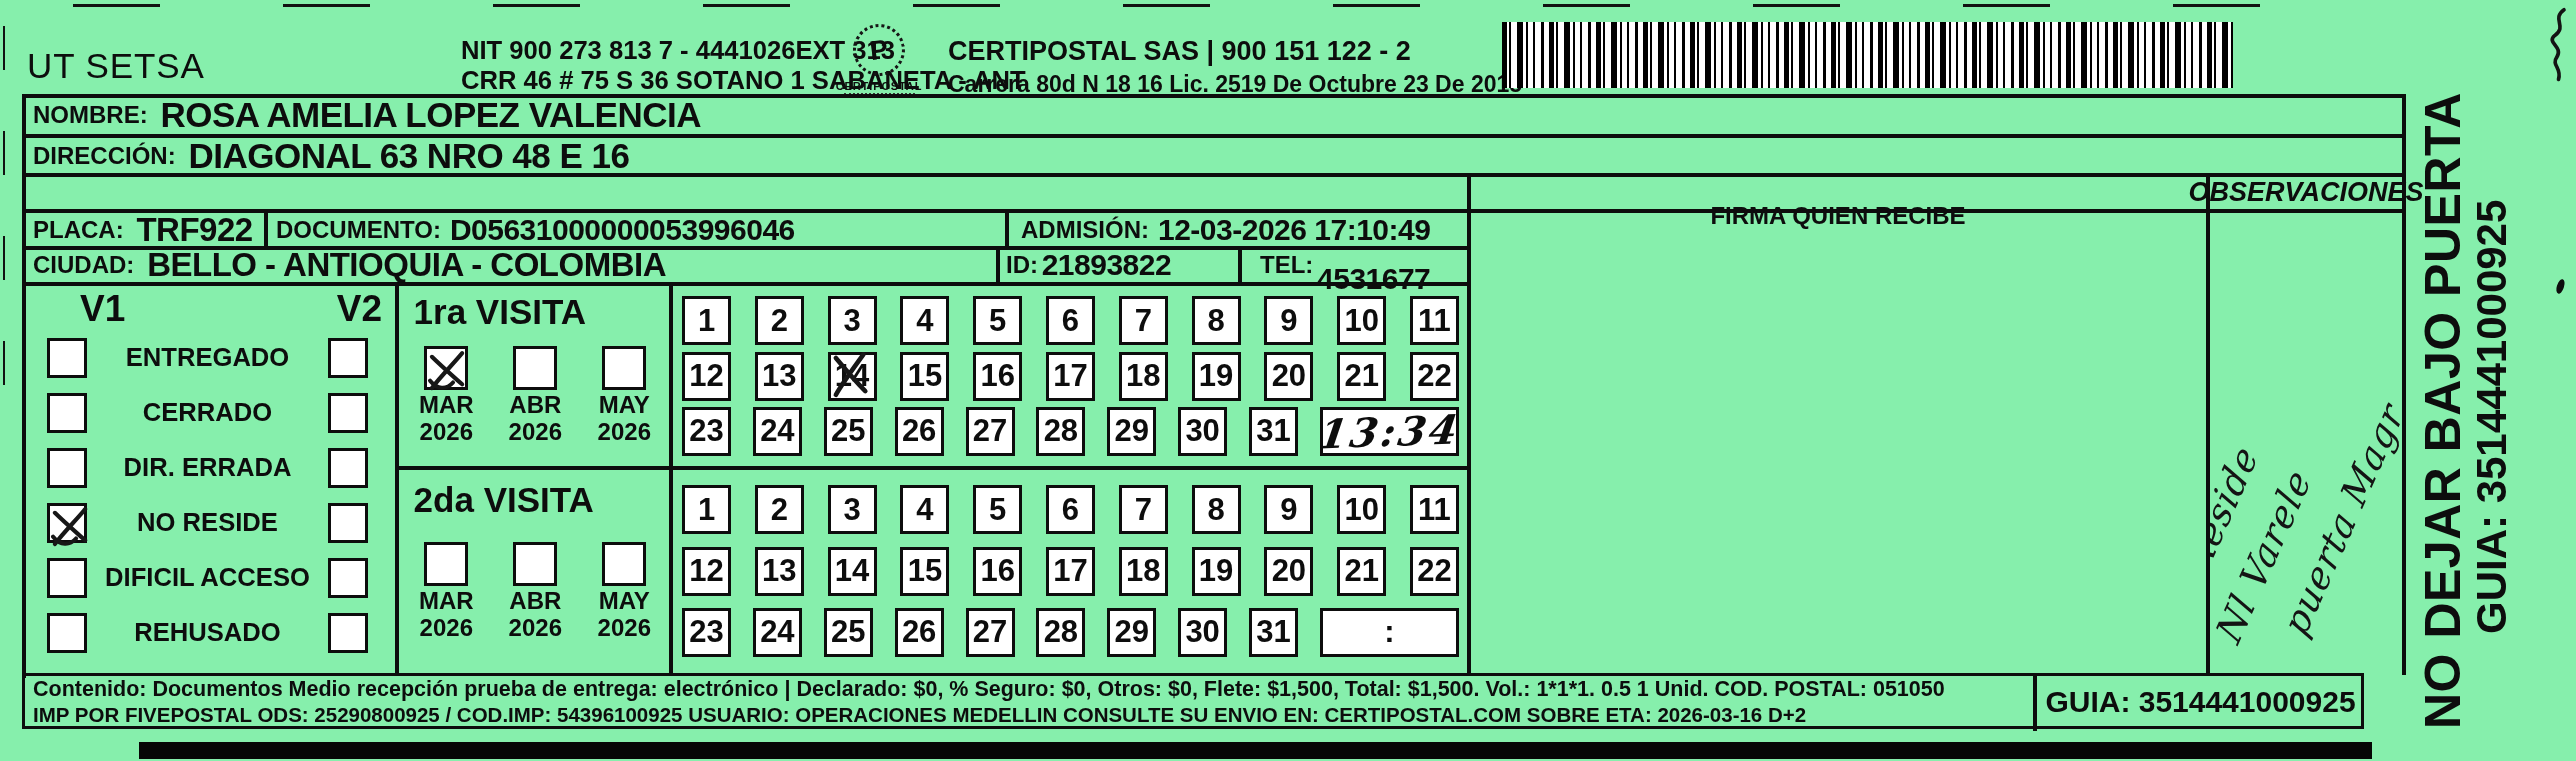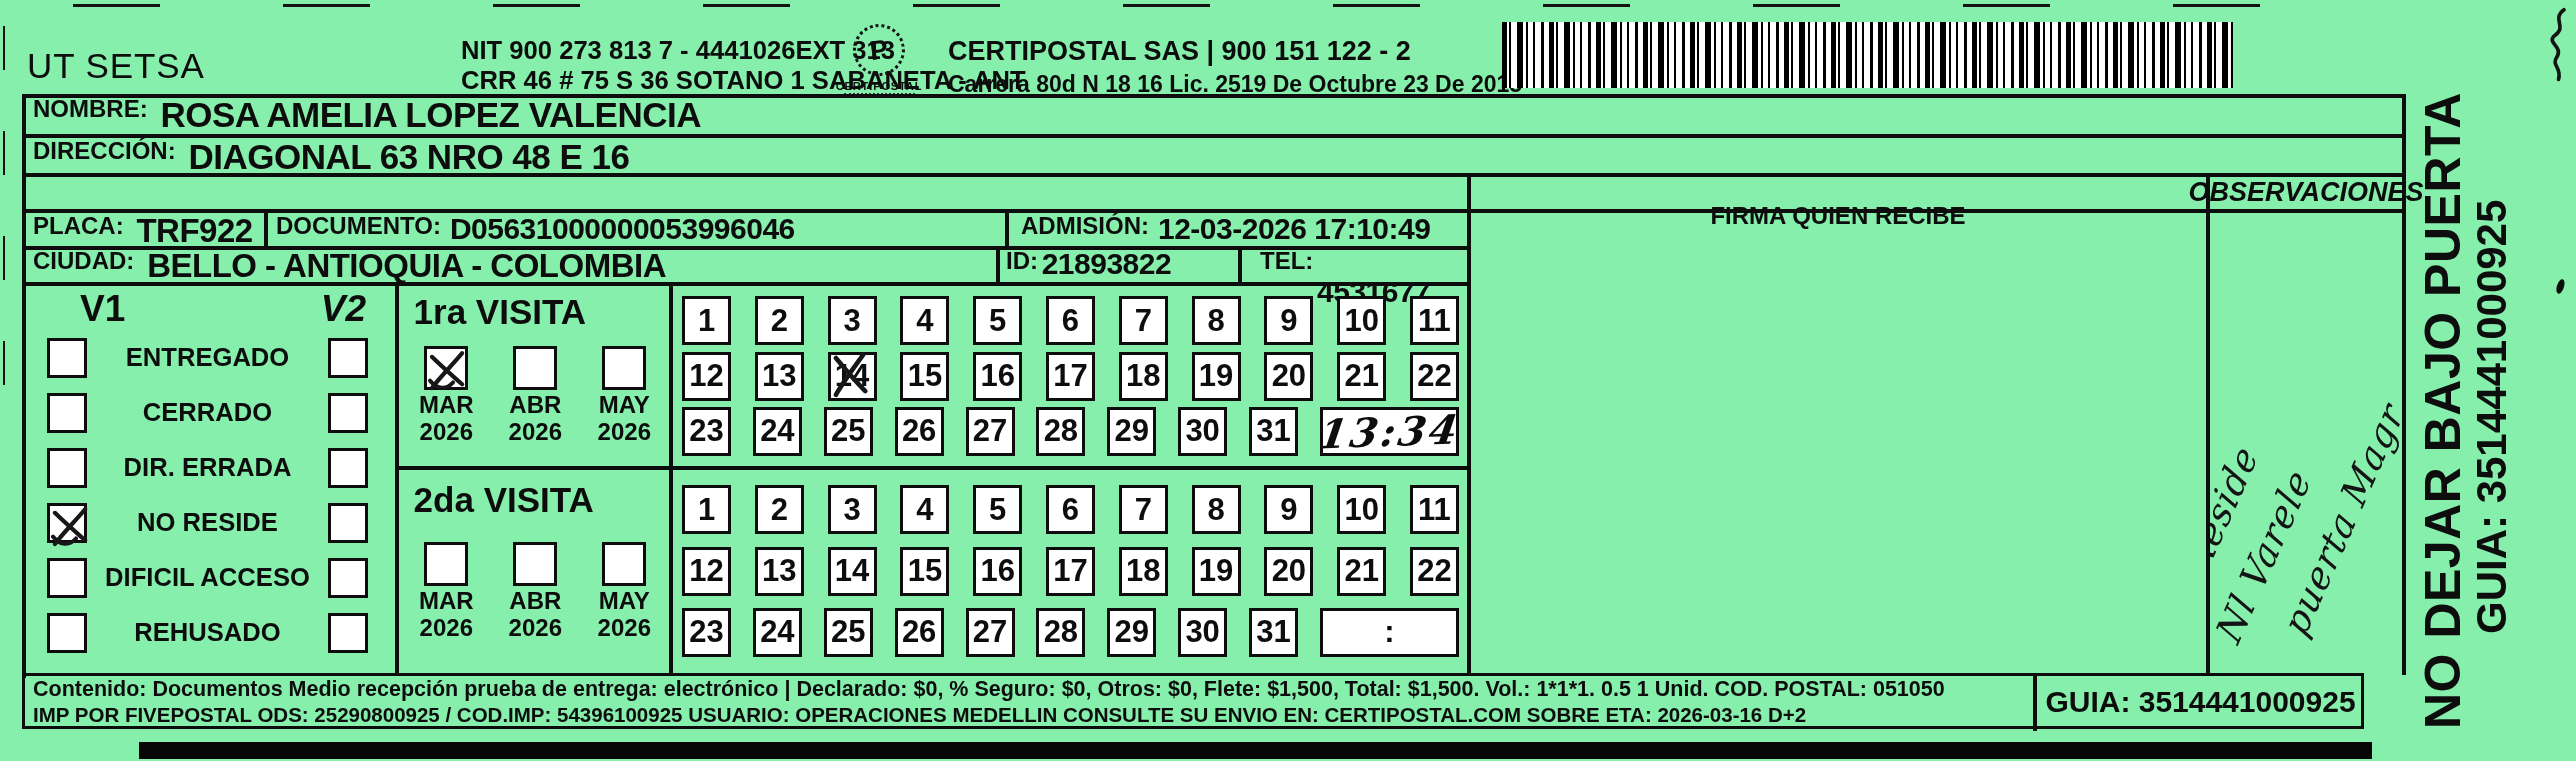--- a/index.html
+++ b/index.html
@@ -21,21 +21,21 @@
   .barcode{left:1502px;top:22px;width:731px;height:66px;
     background:repeating-linear-gradient(90deg,#000 0 4.6px,#fff 4.6px 7.3px,#000 7.3px 9px,#fff 9px 14.6px,#000 14.6px 21px,#fff 21px 24px,#000 24px 25.6px,#fff 25.6px 31px,#000 31px 33px,#fff 33px 39px,#000 39px 42px,#fff 42px 47px);}
   
   .topdash{left:73px;top:3.7px;width:2301px;height:3.7px;
     background:repeating-linear-gradient(90deg,#121212 0 87px,transparent 87px 210px);}
   .leftdash{left:2.7px;top:25.6px;width:2.7px;height:393px;
     background:repeating-linear-gradient(180deg,#121212 0 44px,transparent 44px 105px);}
   .botbar{left:139px;top:742px;width:2233px;height:17.3px;background:#060606;}
   .comma{left:2557px;top:279px;width:7.3px;height:14.6px;background:#0d0d0d;border-radius:50%;transform:rotate(18deg);}
   
-  .cell{position:absolute;display:flex;white-space:nowrap;}
+  .cell{position:absolute;display:flex;align-items:center;white-space:nowrap;}
   .lab{font-size:24px;font-weight:700;}
   .val{font-size:35px;font-weight:700;letter-spacing:-0.5px;margin-left:12.8px;}
   .val.md{font-size:33px;}
   .val.sm{font-size:30px;margin-left:9px;}
   
   .vhead{position:absolute;top:1.8px;font-size:37px;font-weight:700;}
   .vrows{position:absolute;left:0;right:0;top:37px;bottom:5.5px;display:flex;flex-direction:column;justify-content:space-evenly;}
   .vrow{display:flex;align-items:center;padding:0 27px 0 20px;}
   .vlabel{flex:1;text-align:center;font-size:25.6px;font-weight:700;}
   .cb{position:relative;width:40px;height:40px;border:3.7px solid #0d0d0d;background:#fff;flex:0 0 auto;box-sizing:border-box;}
@@ -165,21 +165,21 @@
   <div class="abs obsarea" style="left:2210px;top:213px;width:192px;height:458px;">
     <div class="obs-hand">
       <span class="hl1">No Reside</span>
       <span class="hl2">Nl Varele</span>
       <span class="hl3">puerta Magr</span>
     </div>
   </div>
 
   <div class="abs" style="left:27px;top:286px;width:368px;height:387px;">
     <div class="vhead" style="left:53px;">V1</div>
-    <div class="vhead" style="right:29px;font-style:italic;">V2</div>
+    <div class="vhead" style="right:13px;">V2</div>
     <div class="vrows">
         <div class="vrow">
           <div class="cb"></div>
           <div class="vlabel">ENTREGADO</div>
           <div class="cb"></div>
         </div>
         <div class="vrow">
           <div class="cb"></div>
           <div class="vlabel">CERRADO</div>
           <div class="cb"></div>

